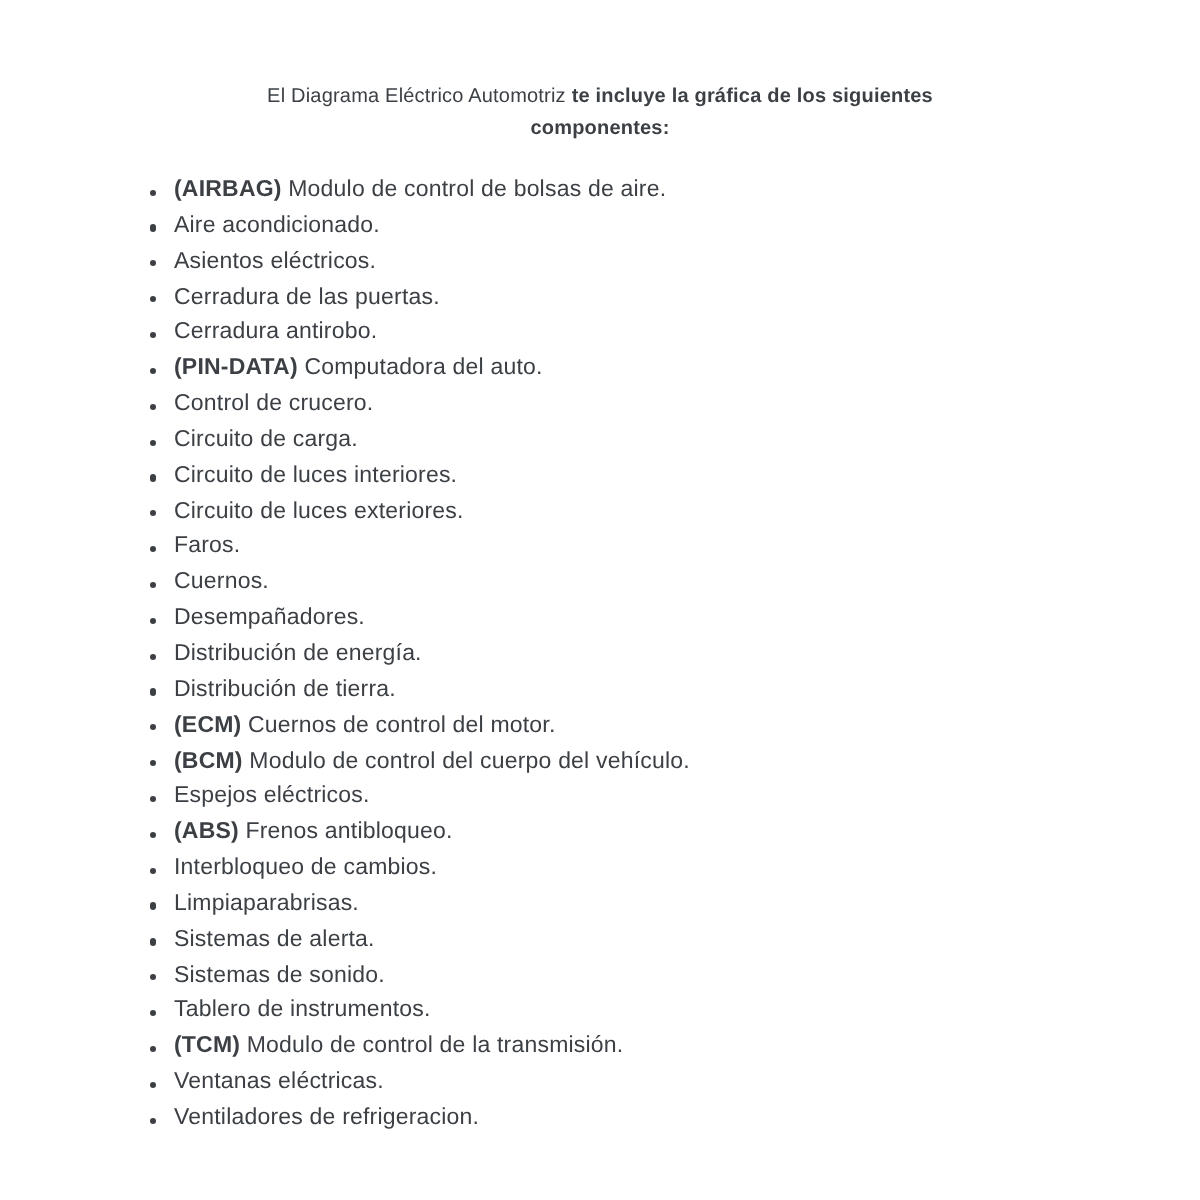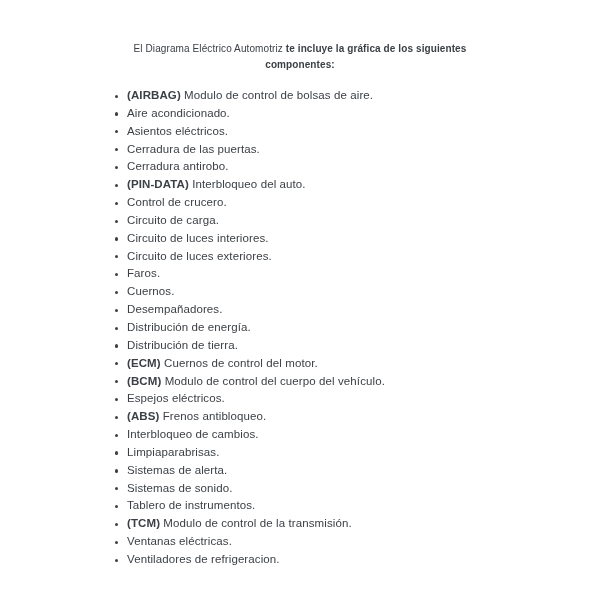--- a/index.html
+++ b/index.html
@@ -26,21 +26,21 @@
     line-height: 16px;
     text-align: center;
     letter-spacing: 0.1px;
   }
   .b {
     font-weight: 700;
   }
   ul.components {
     list-style: none;
     margin: 0;
-    padding: 0 0 0 114px;
+    padding: 0 0 0 74px;
   }
   ul.components li {
     position: relative;
     font-size: 11.5px;
     line-height: 17.85px;
     padding-left: 13px;
     letter-spacing: 0.1px;
     white-space: pre-wrap;
   }
   .dot {
@@ -64,21 +64,21 @@
   <li><span class="dot"></span><span class="b">(AIRBAG)</span><span> Modulo de control de bolsas de aire.</span></li>
 
   <li><span class="dot"></span><span>Aire acondicionado.</span></li>
 
   <li><span class="dot"></span><span>Asientos eléctricos.</span></li>
 
   <li><span class="dot"></span><span>Cerradura de las puertas.</span></li>
 
   <li><span class="dot"></span><span>Cerradura antirobo.</span></li>
 
-  <li><span class="dot"></span><span class="b">(PIN-DATA)</span><span> Interbloqueo del auto.</span></li>
+  <li><span class="dot"></span><span class="b">(PIN-DATA)</span><span> Computadora del auto.</span></li>
 
   <li><span class="dot"></span><span>Control de crucero.</span></li>
 
 
   <li><span class="dot"></span><span>Circuito de carga.</span></li>
 
   <li><span class="dot"></span><span>Circuito de luces interiores.</span></li>
 
   <li><span class="dot"></span><span>Circuito de luces exteriores.</span></li>
 

